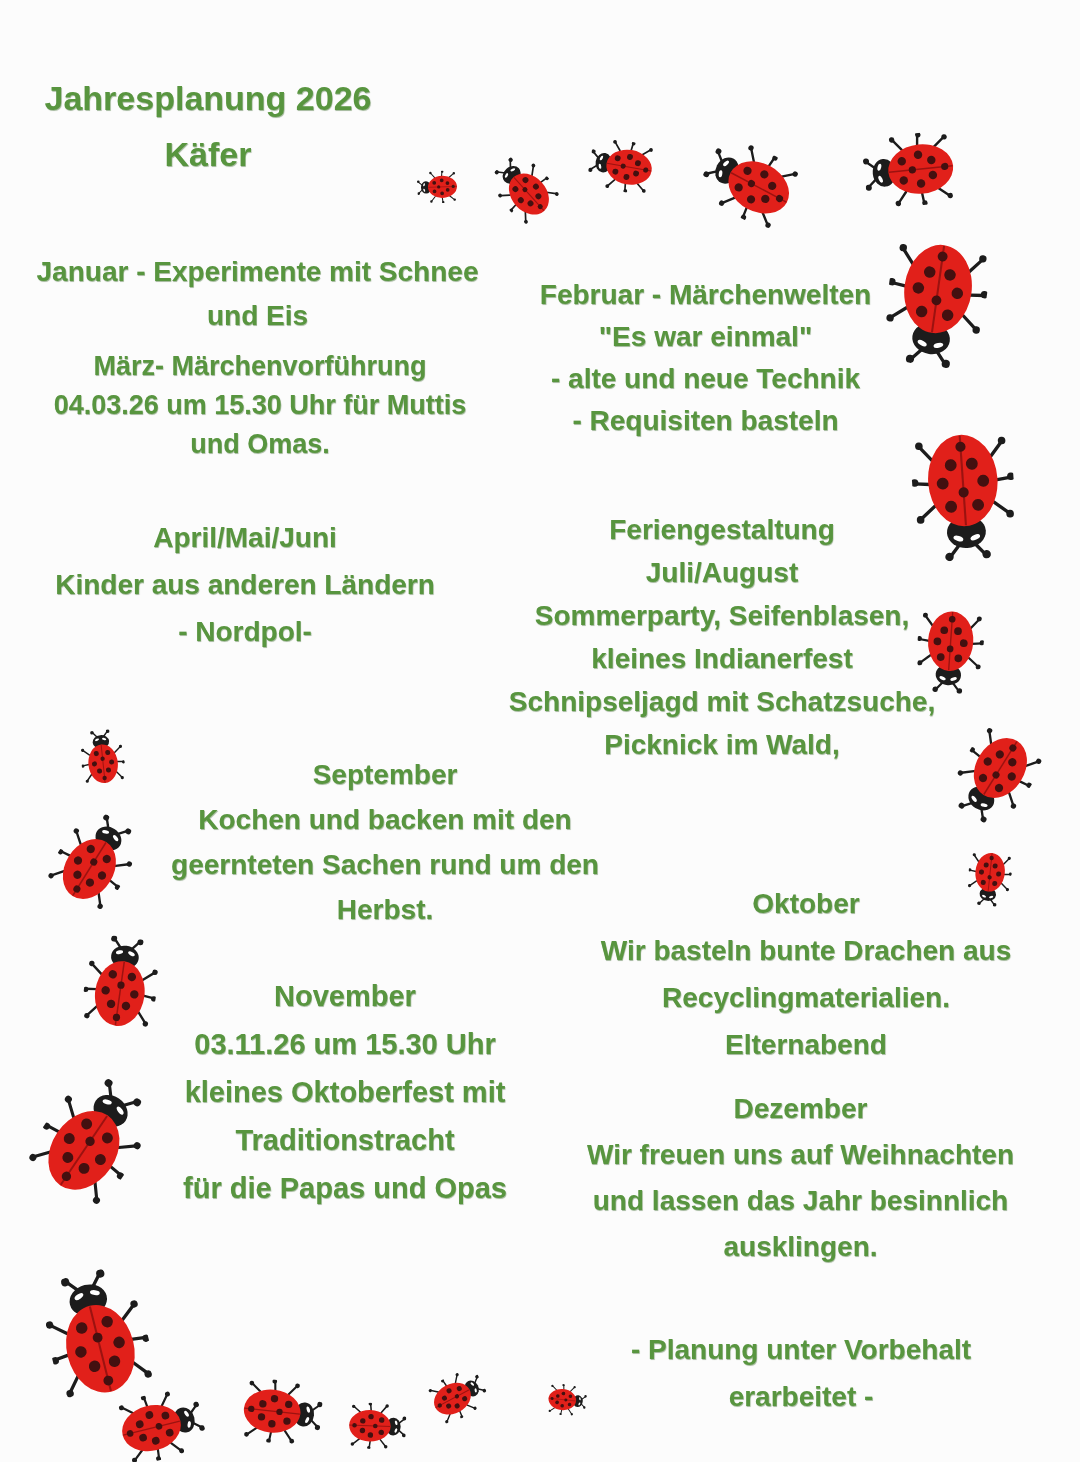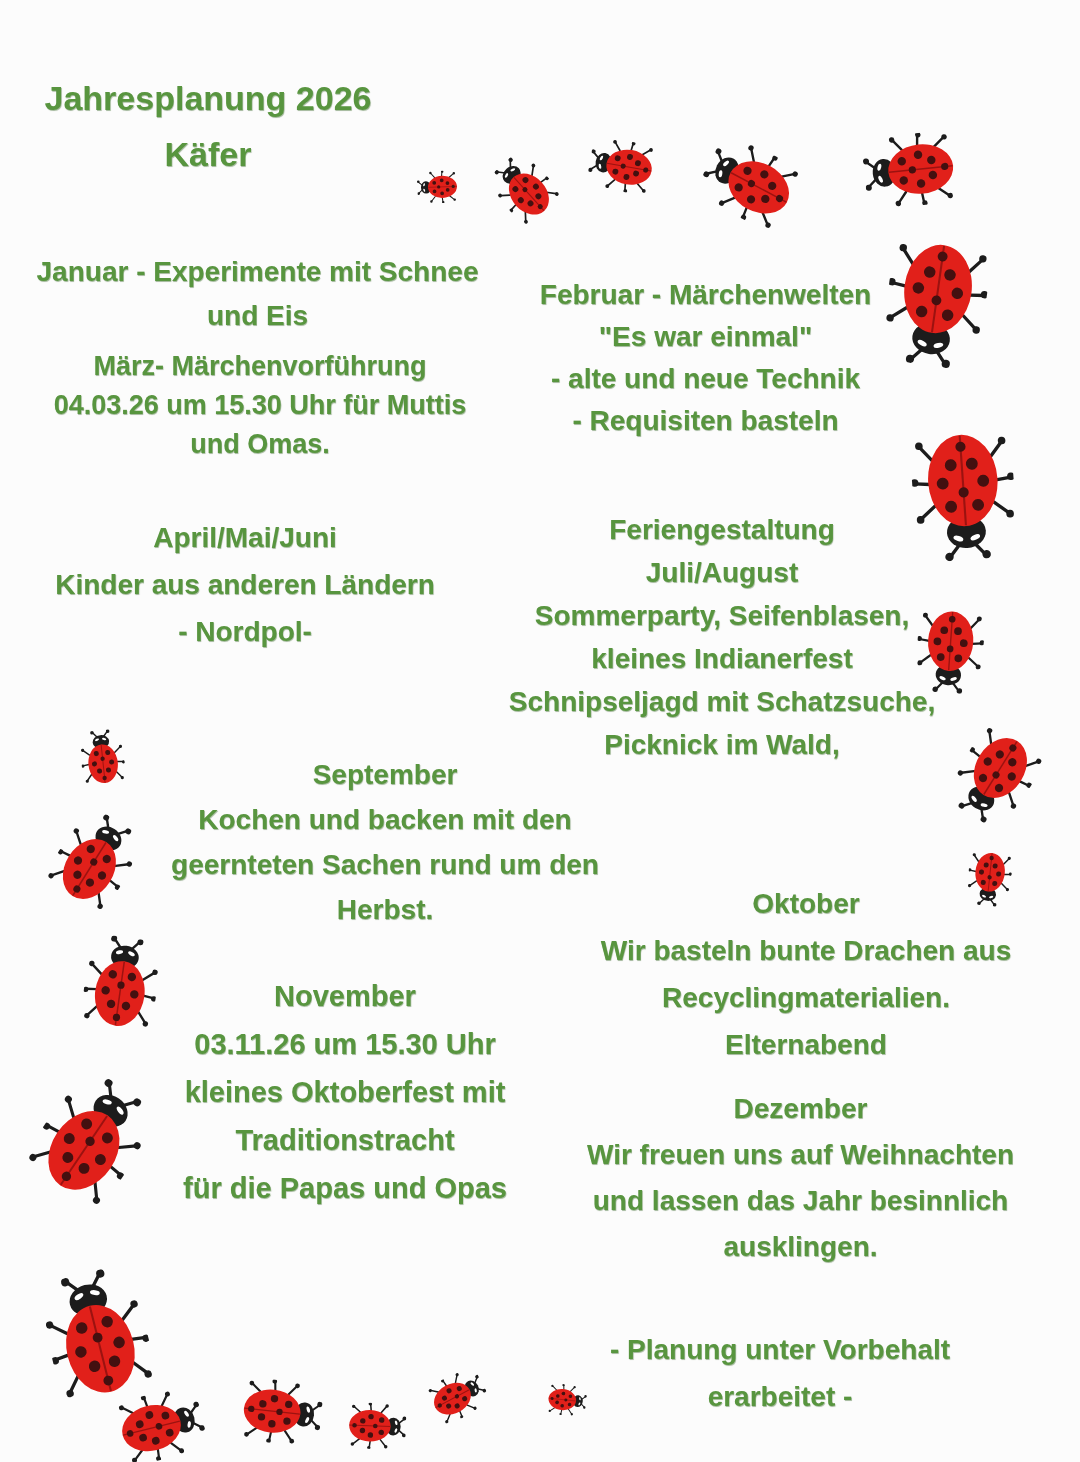--- a/index.html
+++ b/index.html
@@ -26,21 +26,21 @@
   .title{left:28px;top:70px;width:360px;font-size:34px;line-height:56px;}
   .januar{left:10px;top:222px;width:495px;line-height:44px;margin-top:28px;}
   .februar{left:503px;top:274px;width:405px;line-height:42px;}
   .maerz{left:15px;top:347px;width:490px;line-height:39px;font-size:27px;}
   .april{left:10px;top:514px;width:470px;line-height:47px;}
   .juli{left:492px;top:508px;width:460px;line-height:43px;}
   .september{left:110px;top:752px;width:550px;line-height:45px;}
   .oktober{left:556px;top:880px;width:500px;line-height:47px;}
   .november{left:130px;top:972px;width:430px;line-height:48px;font-size:29px;}
   .dezember{left:538px;top:1086px;width:525px;line-height:46px;}
-  .footer{left:540px;top:1326px;width:480px;line-height:47px;}
+  .footer{left:561px;top:1326px;width:480px;line-height:47px;}
   .bug-layer{position:absolute;inset:0;pointer-events:none;}
   .bug{position:absolute;}
   .bug svg{display:block;width:100%;height:100%;overflow:visible;}
   .defs{position:absolute;width:0;height:0;}
 </style>
 </head>
 <body>
 
 <svg class="defs" aria-hidden="true">
   <symbol id="ladybug" viewBox="0 0 120 156">

